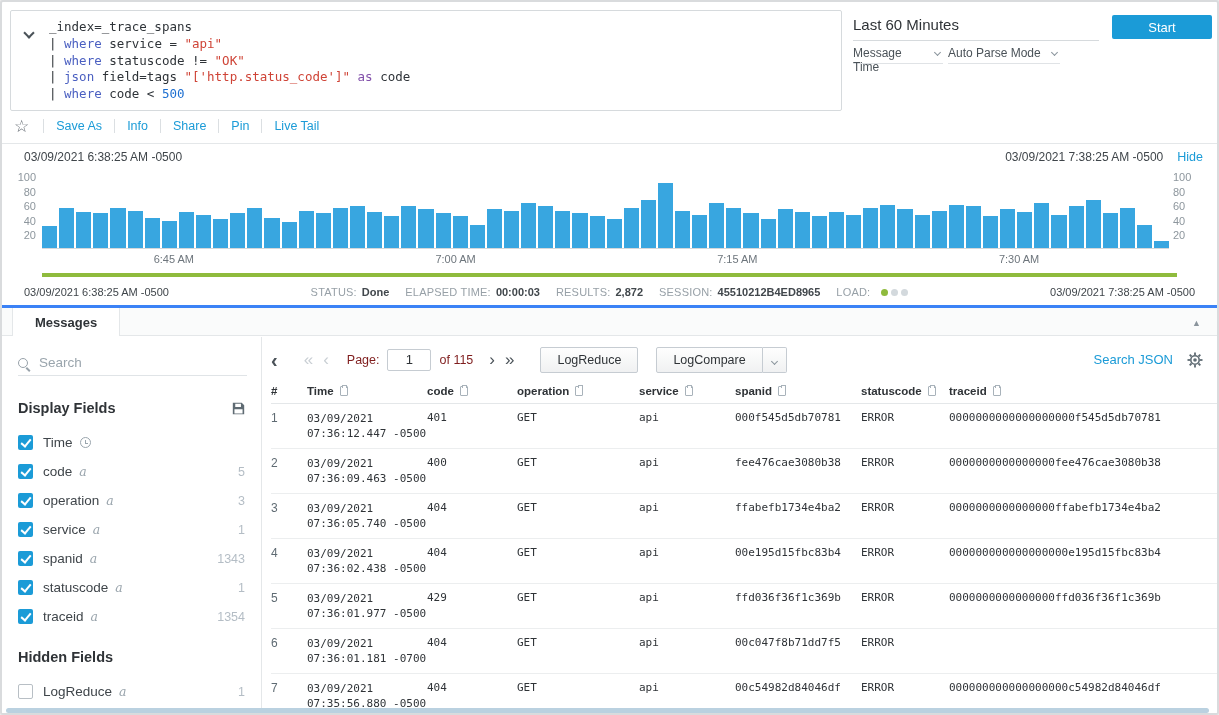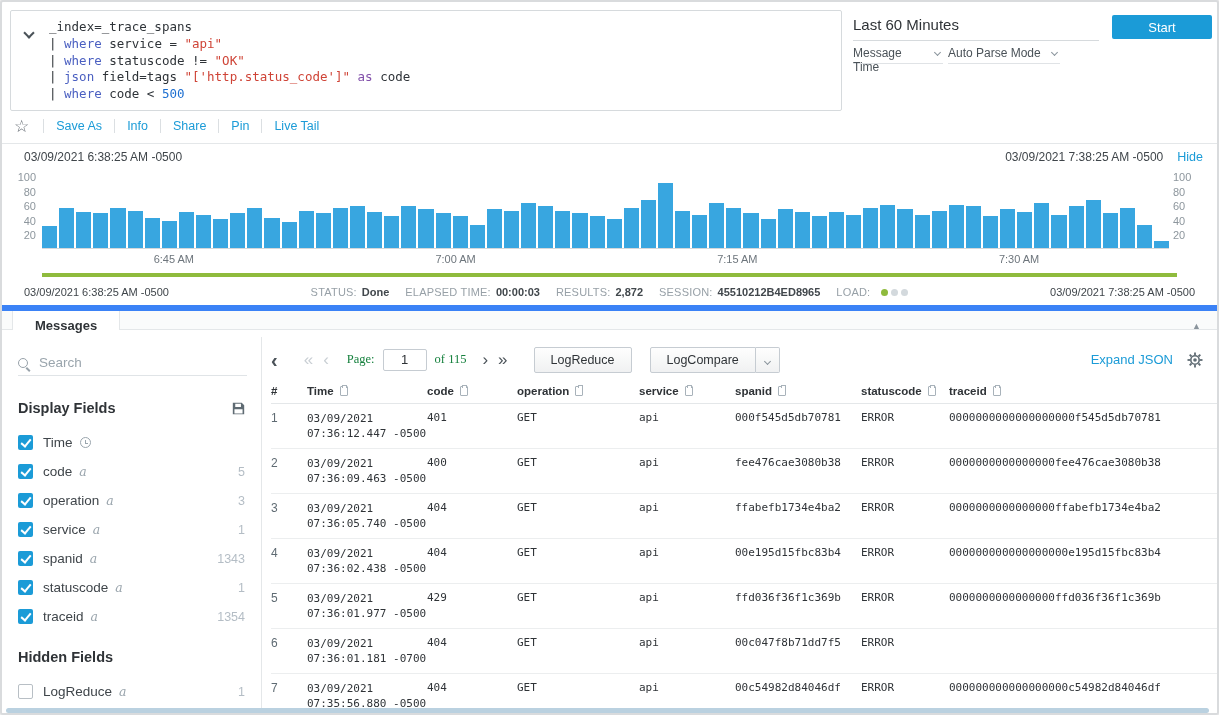--- a/index.html
+++ b/index.html
@@ -68,22 +68,22 @@
                 display:flex; align-items:center; font-size:11px; color:#3f454a; }
   .status-items { flex:1; display:flex; justify-content:center; align-items:center; }
   .slabel { color:#97a0a7; margin-left:16px; margin-right:5px; letter-spacing:0.2px; }
   .status-items .slabel:first-child { margin-left:0; }
   .svalue { color:#41474c; font-weight:bold; }
   .load-dots { display:inline-flex; gap:3px; margin-left:6px; }
   .dot { width:7px; height:7px; border-radius:50%; background:#d3d9dd; }
   .dot.on { background:var(--green,#8fbb3d); }
 
   
-  .tabbar { position:absolute; left:0; right:0; top:303px; height:25px; background:#fafbfb;
-            border-top:6px solid #3b82f6; border-bottom:1px solid #e4e7e9; z-index:1; }
+  .tabbar { position:absolute; left:0; right:0; top:303px; height:31px; background:#fafbfb;
+            border-top:3px solid #3b82f6; border-bottom:1px solid #e4e7e9; z-index:1; }
   .tab { position:absolute; left:10px; top:0; bottom:-1px; line-height:30px; padding:0 22px;
          background:#fff; border-left:1px solid #e4e7e9; border-right:1px solid #e4e7e9;
          font-size:13px; font-weight:bold; color:#2f3337; z-index:2; cursor:pointer; }
   .collapse-icon { position:absolute; right:16px; top:10px; font-size:9px; color:#8a949c; cursor:pointer; }
 
   
   .sidebar { position:absolute; left:0; top:335px; bottom:0; width:260px;
              border-right:1px solid #e4e7e9; background:#fff; overflow:hidden; }
   .search-box { margin:13px 14px 0 16px; height:26px; display:flex; align-items:center;
                 border-bottom:1px solid #e0e4e7; }
@@ -117,21 +117,21 @@
   .fcount { margin-left:auto; font-size:12.5px; color:#b4bdc5; }
   .hidden-h { margin-top:18px; }
 
   
   .main { position:absolute; left:261px; top:335px; right:0; bottom:0; overflow:hidden; background:#fff; }
   .toolbar { display:flex; align-items:center; height:27px; margin:9px 14px 0 8px; }
   .pg { font-size:17px; color:#4a5258; cursor:pointer; line-height:1; }
   .pg.back { font-size:20px; font-weight:bold; margin-right:16px; }
   .pg.dis { color:#c9cfd4; }
   .pg + .pg { margin-left:10px; }
-  .pglabel { font-size:12.5px; color:#15803d; margin-left:18px;font-family:Liberation Serif, serif; }
+  .pglabel { font-size:12.5px; color:#7f1d1d; margin-left:18px; }
   .pglabel.of { margin-left:8px; }
   .pginput { width:44px; height:22px; border:1px solid #c6ccd2; border-radius:2px; text-align:center;
              font-size:13px; color:#2f3337; margin-left:8px; font-family:inherit; outline:none; }
   .nav-next { margin-left:16px !important; }
   .btn { height:26px; background:linear-gradient(#fefefe,#f0f1f2); border:1px solid #c6ccd2;
          border-radius:2px; font-size:12.5px; color:#2f3337; font-family:inherit;
          padding:0 16px; cursor:pointer; }
   .logreduce { margin-left:26px; }
   .btn-group { display:inline-flex; margin-left:18px; }
   .btn-group .btn:first-child { border-radius:2px 0 0 2px; }
@@ -398,21 +398,21 @@
       <input class="pginput" value="1" style="">
       <span class="pglabel of">of 115</span>
       <span class="pg nav-next">›</span>
       <span class="pg">»</span>
       <button class="btn logreduce">LogReduce</button>
       <span class="btn-group">
         <button class="btn">LogCompare</button>
         <button class="btn caret-btn"><i class="chev"></i></button>
       </span>
       <span class="right-tools">
-        <span class="expand-json">Expand JSON</span>
+        <span class="expand-json">Search JSON</span>
         <span class="gear">
           <svg width="16" height="16" viewBox="0 0 16 16">
             <circle cx="8" cy="8" r="4.2" stroke="#5f6b73" stroke-width="1.6" fill="none"></circle>
             <circle cx="8" cy="8" r="1.8" fill="#5f6b73"></circle>
             <g stroke="#5f6b73" stroke-width="1.8">
               <line x1="8" y1="0.5" x2="8" y2="3"></line>
                 <line x1="8" y1="13" x2="8" y2="15.5"></line>
               <line x1="0.5" y1="8" x2="3" y2="8"></line>
                 <line x1="13" y1="8" x2="15.5" y2="8"></line>
               <line x1="2.7" y1="2.7" x2="4.5" y2="4.5"></line>

